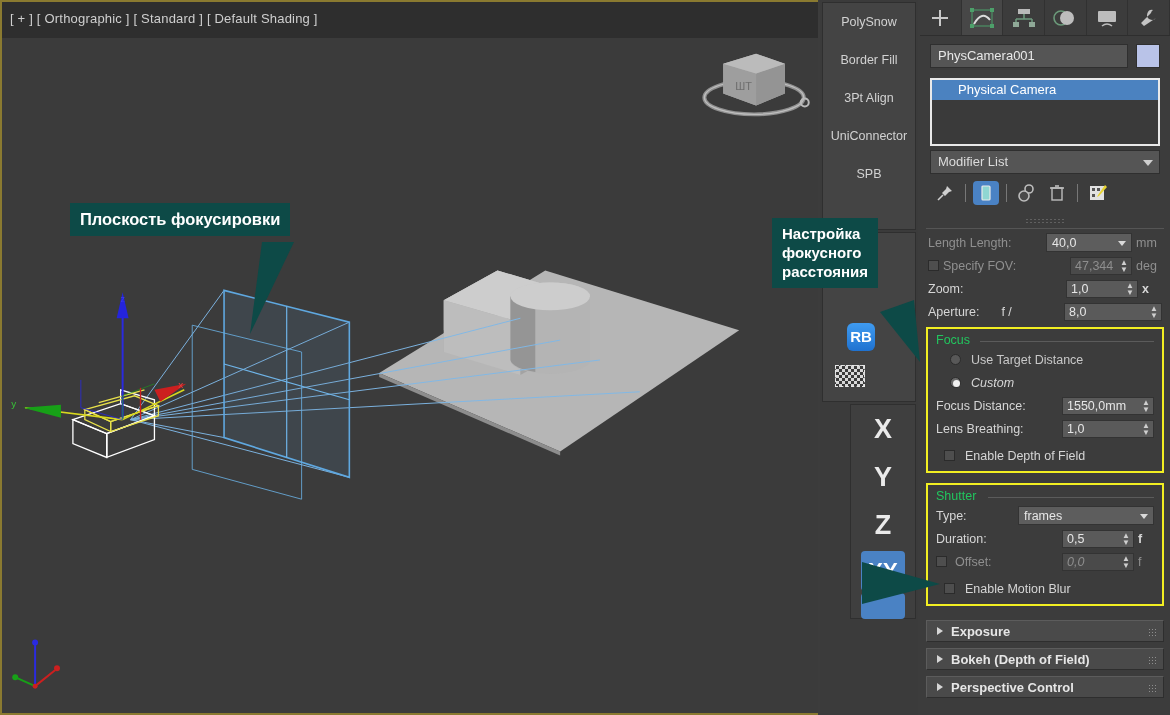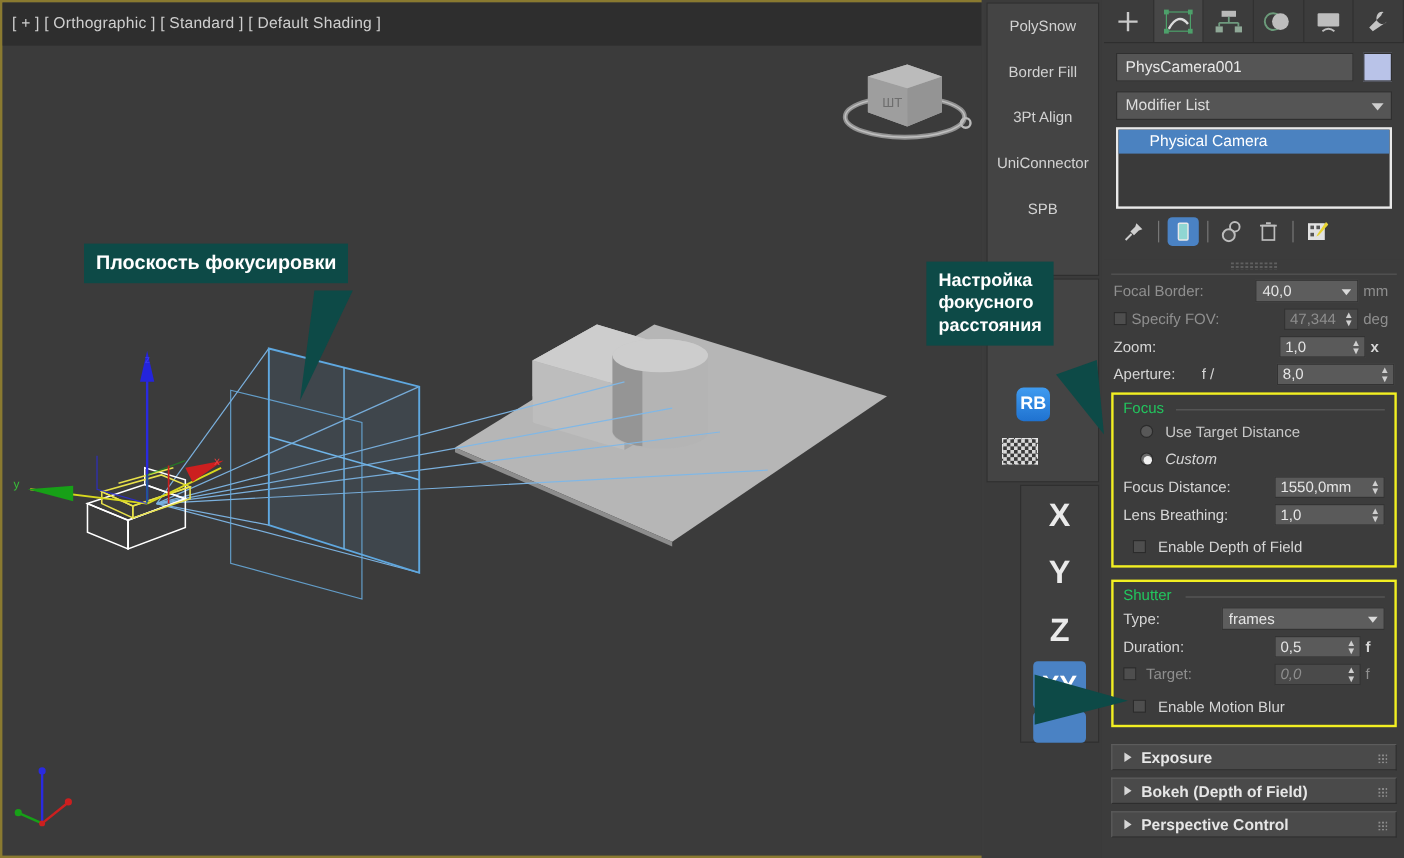--- a/index.html
+++ b/index.html
@@ -406,27 +406,27 @@
           <path d="M15,3 a5,5 0 1 0 3,8 L6,19 L3,16 L13,6 a5,5 0 0 1 2,-3 Z" fill="#c4c4c4"></path>
         </svg>
       </div>
     </div>
 
     <div id="name-row">
       <div id="name-field">PhysCamera001</div>
       <div id="color-swatch"></div>
     </div>
 
+    <div id="mod-stack">
+      <div id="mod-stack-item">Physical Camera</div>
+    </div>
+
     <div id="modifier-list">
       <span>Modifier List</span>
       <span class="caret"></span>
-    </div>
-
-    <div id="mod-stack">
-      <div id="mod-stack-item">Physical Camera</div>
     </div>
 
     <div id="mod-buttons">
       <div class="mod-btn">
         <svg width="18" height="18" viewBox="0 0 18 18">
           <path d="M11,2 L16,7 L13,8 L9,12 L6,9 L10,5 Z" fill="#cfcfcf"></path>
           <line x1="7" y1="11" x2="2" y2="16" stroke="#cfcfcf" stroke-width="1.6"></line>
         </svg>
       </div>
       <div class="sep-v"></div>
@@ -459,21 +459,21 @@
           <path d="M16,1 L18,3 L10,12 L8,13 L9,11 Z" fill="#e8d432"></path>
         </svg>
       </div>
     </div>
 
     <div id="rollout-area">
       <div id="grip"></div>
       <div class="hline"></div>
 
       <div class="prm-row dim" style="margin-top:2px;">
-        <span class="lbl">Focal Border:</span>
+        <span class="lbl">Length Length:</span>
         <span class="drop" style="width:86px;margin-left:auto;">
           <span>40,0</span>
           <span class="caret"></span>
         </span>
         <span class="lbl" style="width:26px;">mm</span>
       </div>
 
       <div class="prm-row dim">
         <span class="chk"></span>
         <span class="lbl">Specify FOV:</span>
@@ -551,21 +551,21 @@
           <span class="lbl">Duration:</span>
           <span class="spin" style="width:72px;margin-left:auto;">
             <span>0,5</span>
             <span class="arrows">▲<br>▼</span>
           </span>
           <span class="lbl" style="width:16px;font-weight:bold;">f</span>
         </div>
 
         <div class="prm-row dim">
           <span class="chk"></span>
-          <span class="lbl" style="margin-left:4px;">Target:</span>
+          <span class="lbl" style="margin-left:4px;">Offset:</span>
           <span class="spin dimv" style="width:72px;margin-left:auto;font-style:italic;">
             <span>0,0</span>
             <span class="arrows">▲<br>▼</span>
           </span>
           <span class="lbl" style="width:16px;">f</span>
         </div>
 
         <div class="prm-row" style="padding-left:16px;margin-top:4px;">
           <span class="chk"></span>
           <span class="lbl" style="margin-left:6px;">Enable Motion Blur</span>

